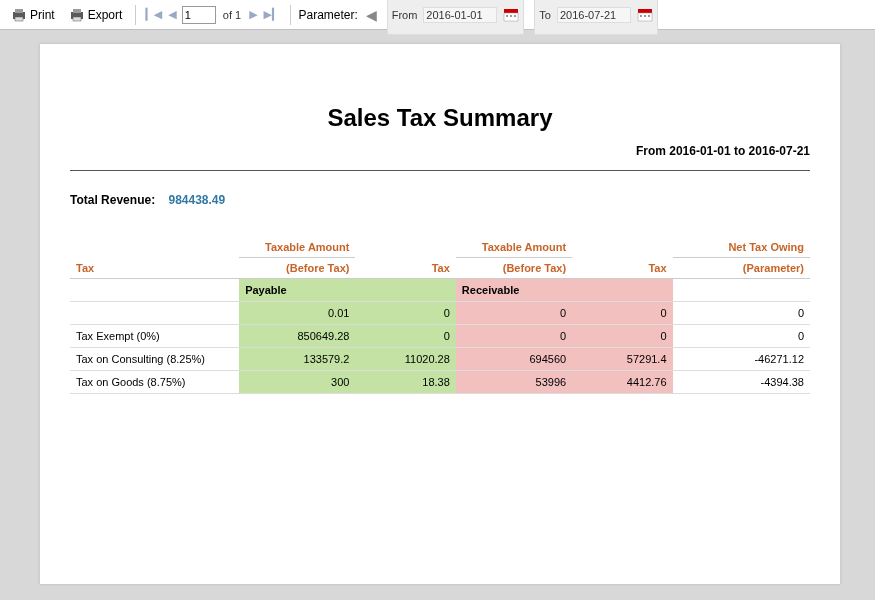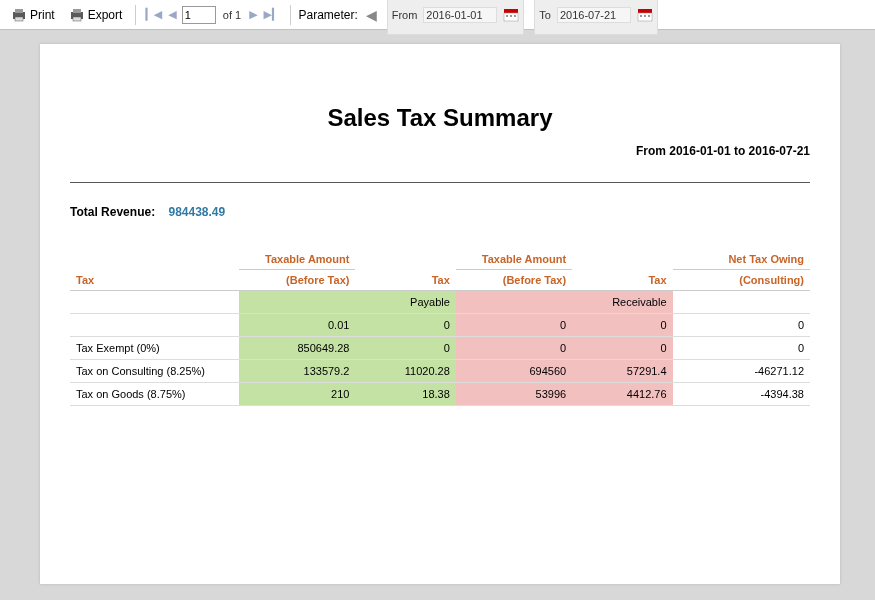--- a/index.html
+++ b/index.html
@@ -109,21 +109,21 @@
   .report-title {
     text-align: center;
     font-size: 24px;
     font-weight: bold;
     margin: 0 0 12px 0;
   }
   .report-subtitle {
     text-align: right;
     font-size: 12px;
     font-weight: bold;
-    margin-bottom: 24px;
+    margin-bottom: 12px;
   }
   .hr {
     border: none;
     border-top: 1px solid #555;
     margin-bottom: 22px;
   }
   .total-row {
     font-size: 12px;
     margin-bottom: 30px;
   }
@@ -143,22 +143,22 @@
     vertical-align: bottom;
   }
   table.report th.rt, table.report td.rt { text-align: right; }
   table.report td {
     padding: 5px 6px;
     border-bottom: 1px solid #ddd;
   }
   .pay-bg { background: #c4e2a4; }
   .rec-bg { background: #f3c0c0; }
   .section-row td {
-    font-weight: normal;
-    text-align: right;
+    font-weight: bold;
+    text-align: left;
     border-bottom: 1px solid #ddd;
   }
   .col-tax { width: 160px; }
   .col-a { width: 110px; }
   .col-b { width: 95px; }
   .col-c { width: 110px; }
   .col-d { width: 95px; }
   .col-e { width: 130px; }
 </style>
 </head>
@@ -247,21 +247,21 @@
           <th rowspan="2" style="vertical-align:bottom">Tax</th>
           <th class="rt">Taxable Amount</th>
           <th class="rt" rowspan="2" style="vertical-align:bottom">Tax</th>
           <th class="rt">Taxable Amount</th>
           <th class="rt" rowspan="2" style="vertical-align:bottom">Tax</th>
           <th class="rt">Net Tax Owing</th>
         </tr>
         <tr>
           <th class="rt">(Before Tax)</th>
           <th class="rt">(Before Tax)</th>
-          <th class="rt">(Consulting)</th>
+          <th class="rt">(Parameter)</th>
         </tr>
       </thead>
       <tbody>
         <tr class="section-row">
           <td></td>
           <td colspan="2" class="pay-bg">Payable</td>
           <td colspan="2" class="rec-bg">Receivable</td>
           <td></td>
         </tr>
         <tr>
@@ -283,21 +283,21 @@
         <tr>
           <td>Tax on Consulting (8.25%)</td>
           <td class="rt pay-bg">133579.2</td>
           <td class="rt pay-bg">11020.28</td>
           <td class="rt rec-bg">694560</td>
           <td class="rt rec-bg">57291.4</td>
           <td class="rt">-46271.12</td>
         </tr>
         <tr>
           <td>Tax on Goods (8.75%)</td>
-          <td class="rt pay-bg">210</td>
+          <td class="rt pay-bg">300</td>
           <td class="rt pay-bg">18.38</td>
           <td class="rt rec-bg">53996</td>
           <td class="rt rec-bg">4412.76</td>
           <td class="rt">-4394.38</td>
         </tr>
       </tbody>
     </table>
   </div>
 </div>
 

